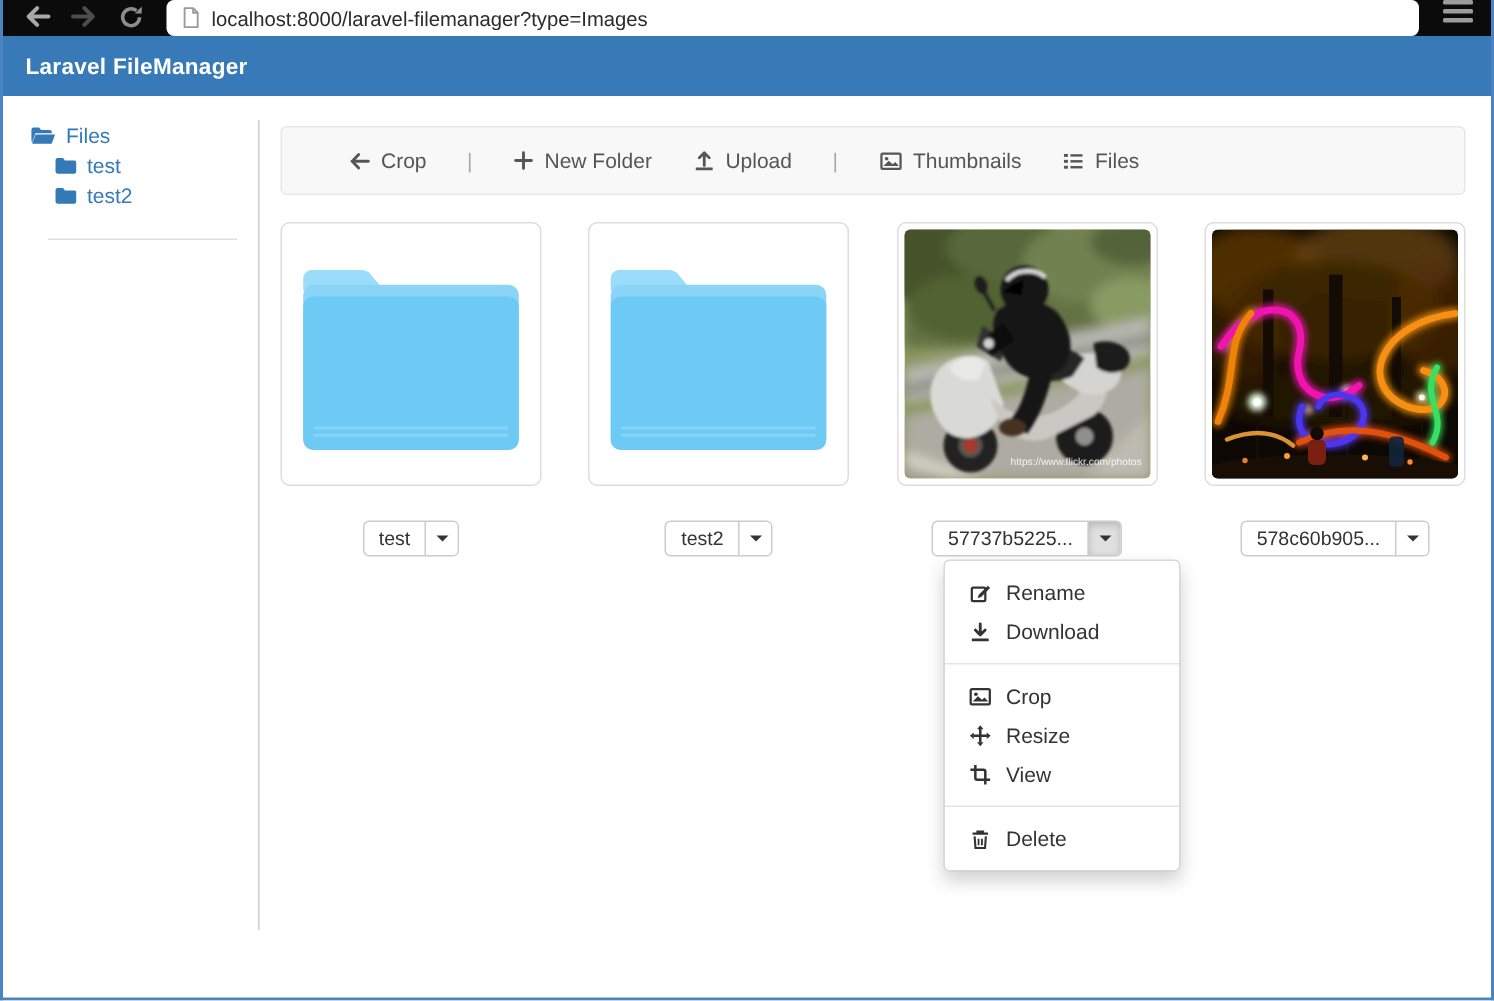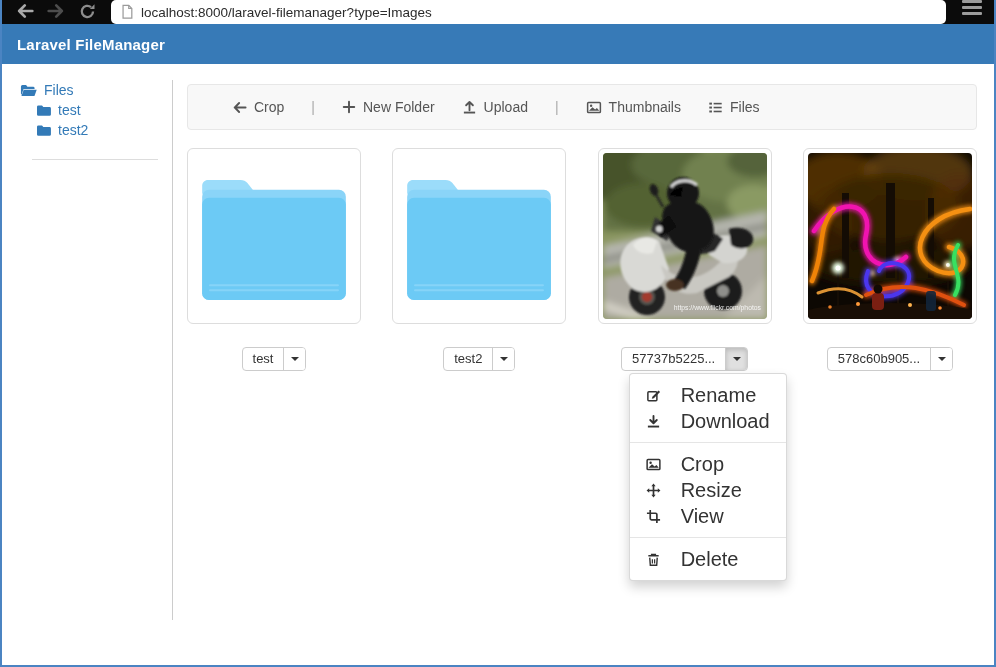--- a/index.html
+++ b/index.html
@@ -38,21 +38,21 @@
   .photo{ width:164px; height:166px; border-radius:4px; display:block; }
   .folder-glyph{ width:148px; height:124px; margin-top:8px; }
   
   .name-btn{ margin-top:23px; display:inline-flex; align-items:stretch; border:1px solid #ccc; border-radius:4px; background:#fff; height:24px; font-size:13px; color:#333; cursor:pointer; overflow:hidden; }
   .name-label{ padding:0 10px; line-height:22px; white-space:nowrap; }
   .caret-box{ width:22px; border-left:1px solid #ccc; display:flex; align-items:center; justify-content:center; background:#fff; }
   .caret-box.active{ background:#e0e0e0; box-shadow:inset 0 2px 5px rgba(0,0,0,.18); }
   .caret{ width:0; height:0; border-left:4px solid transparent; border-right:4px solid transparent; border-top:4px solid #333; }
   
   .dropdown{ position:absolute; top:225px; left:calc(50% - 56px); width:158px; background:#fff; border:1px solid rgba(0,0,0,.15); border-radius:4px; box-shadow:0 6px 12px rgba(0,0,0,.18); padding:8px 0; z-index:30; }
-  .menu-item{ display:flex; align-items:center; gap:20px; padding:4px 16px; font-size:20px; color:#333; cursor:pointer; line-height:18px;text-align:right; }
+  .menu-item{ display:flex; align-items:center; gap:10px; padding:4px 16px; font-size:14px; color:#333; cursor:pointer; line-height:18px;text-align:right; }
   .menu-divider{ height:1px; background:#e5e5e5; margin:8px 0; }
   .mi-icon{ flex:0 0 auto; display:flex; }
 </style>
 </head>
 <body>
 
 <div class="screen">
 
   <div class="browser-bar">
     <span class="nav-btn">

